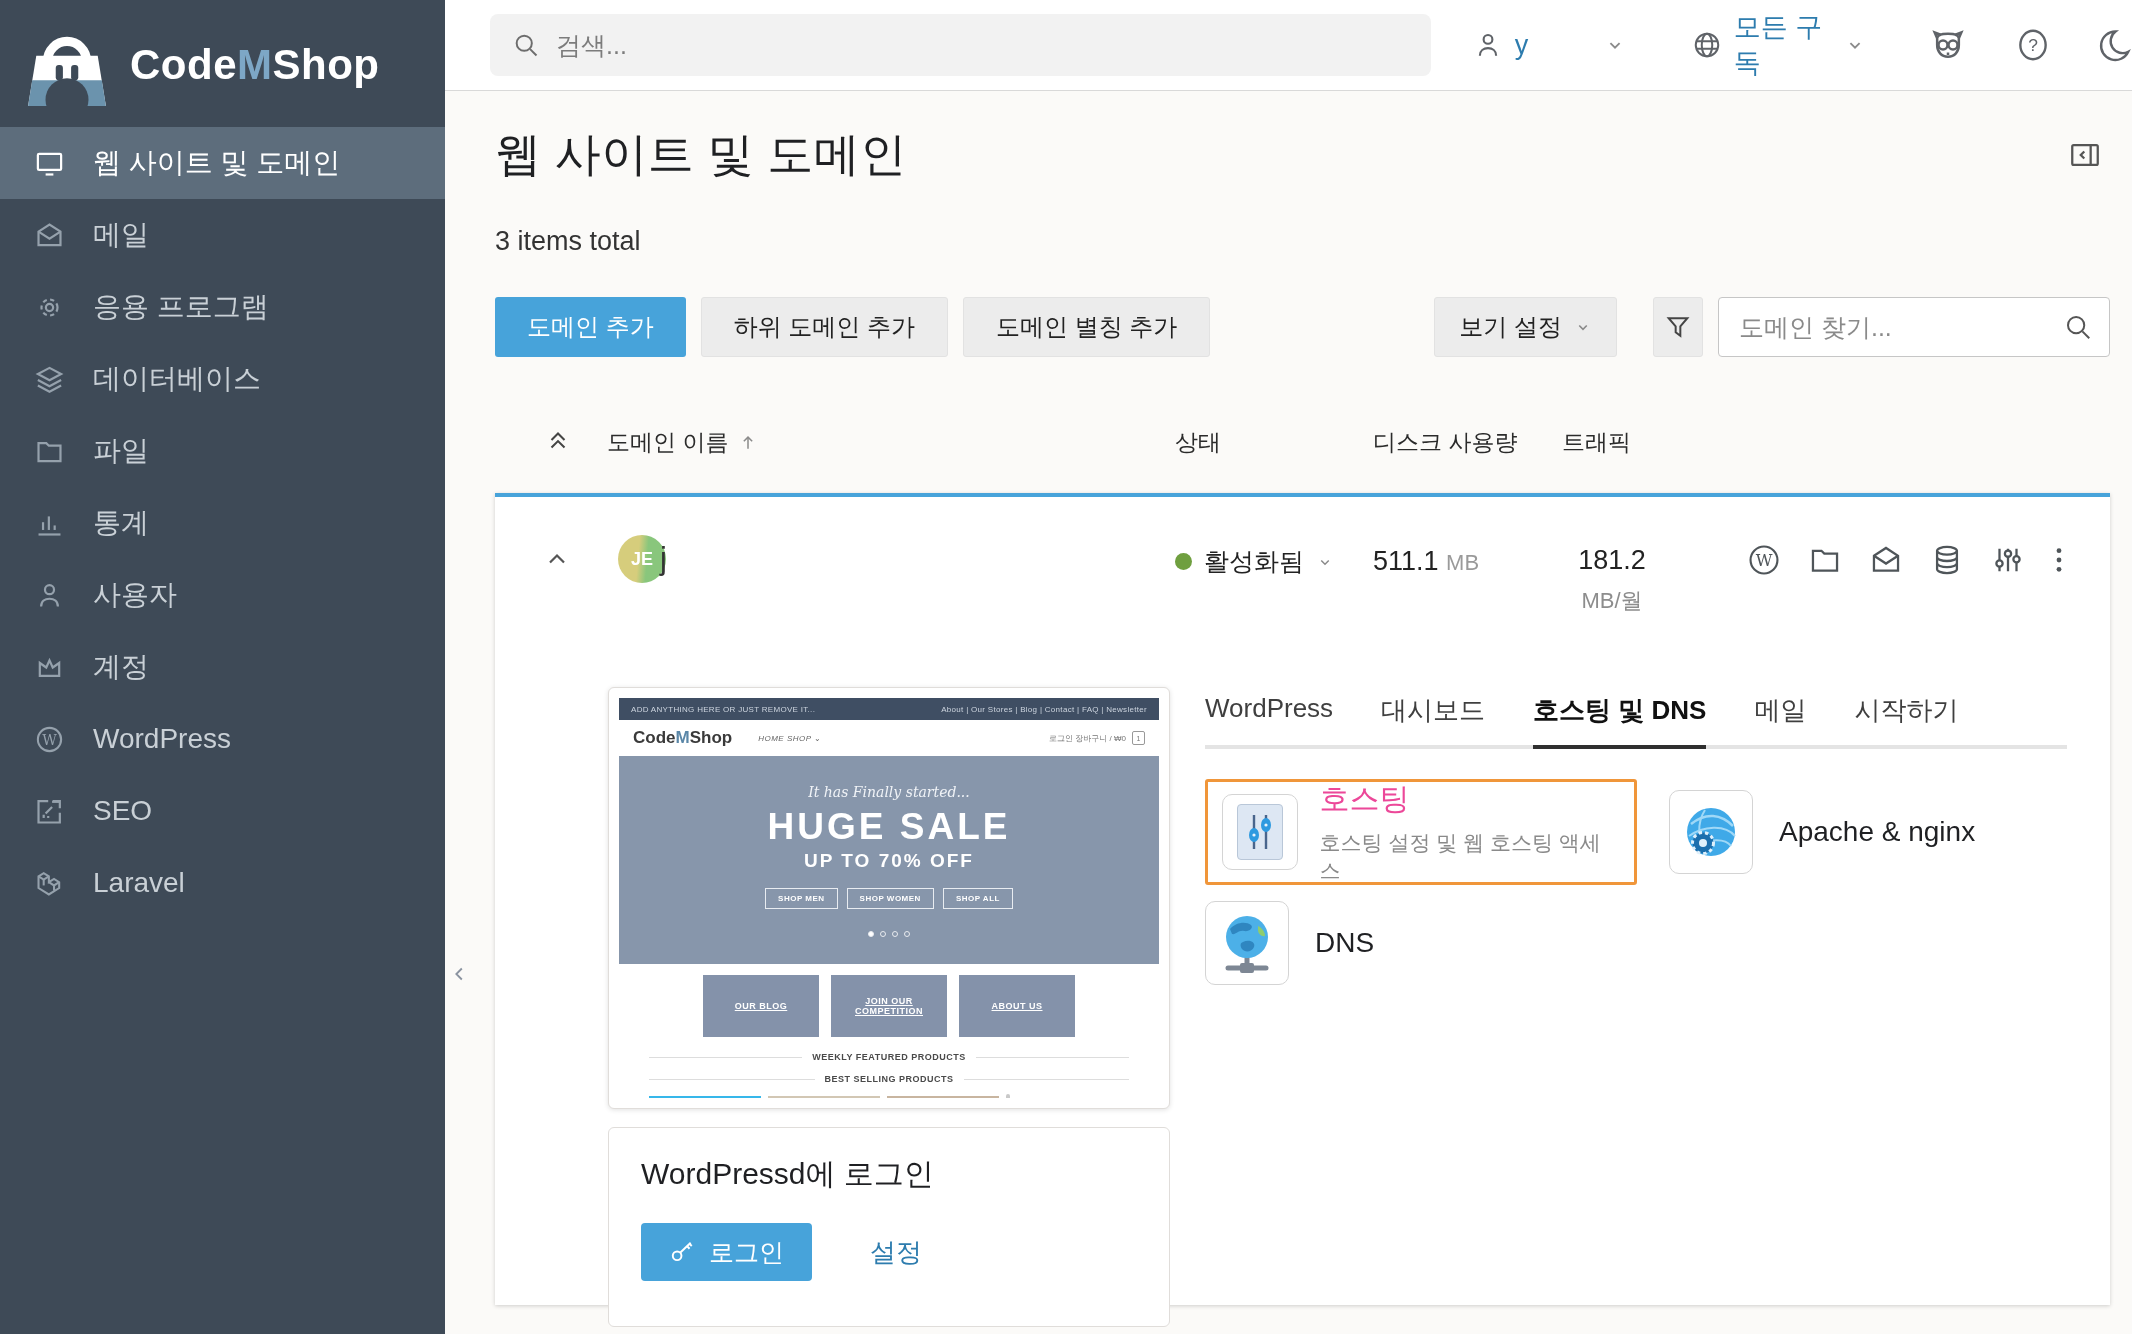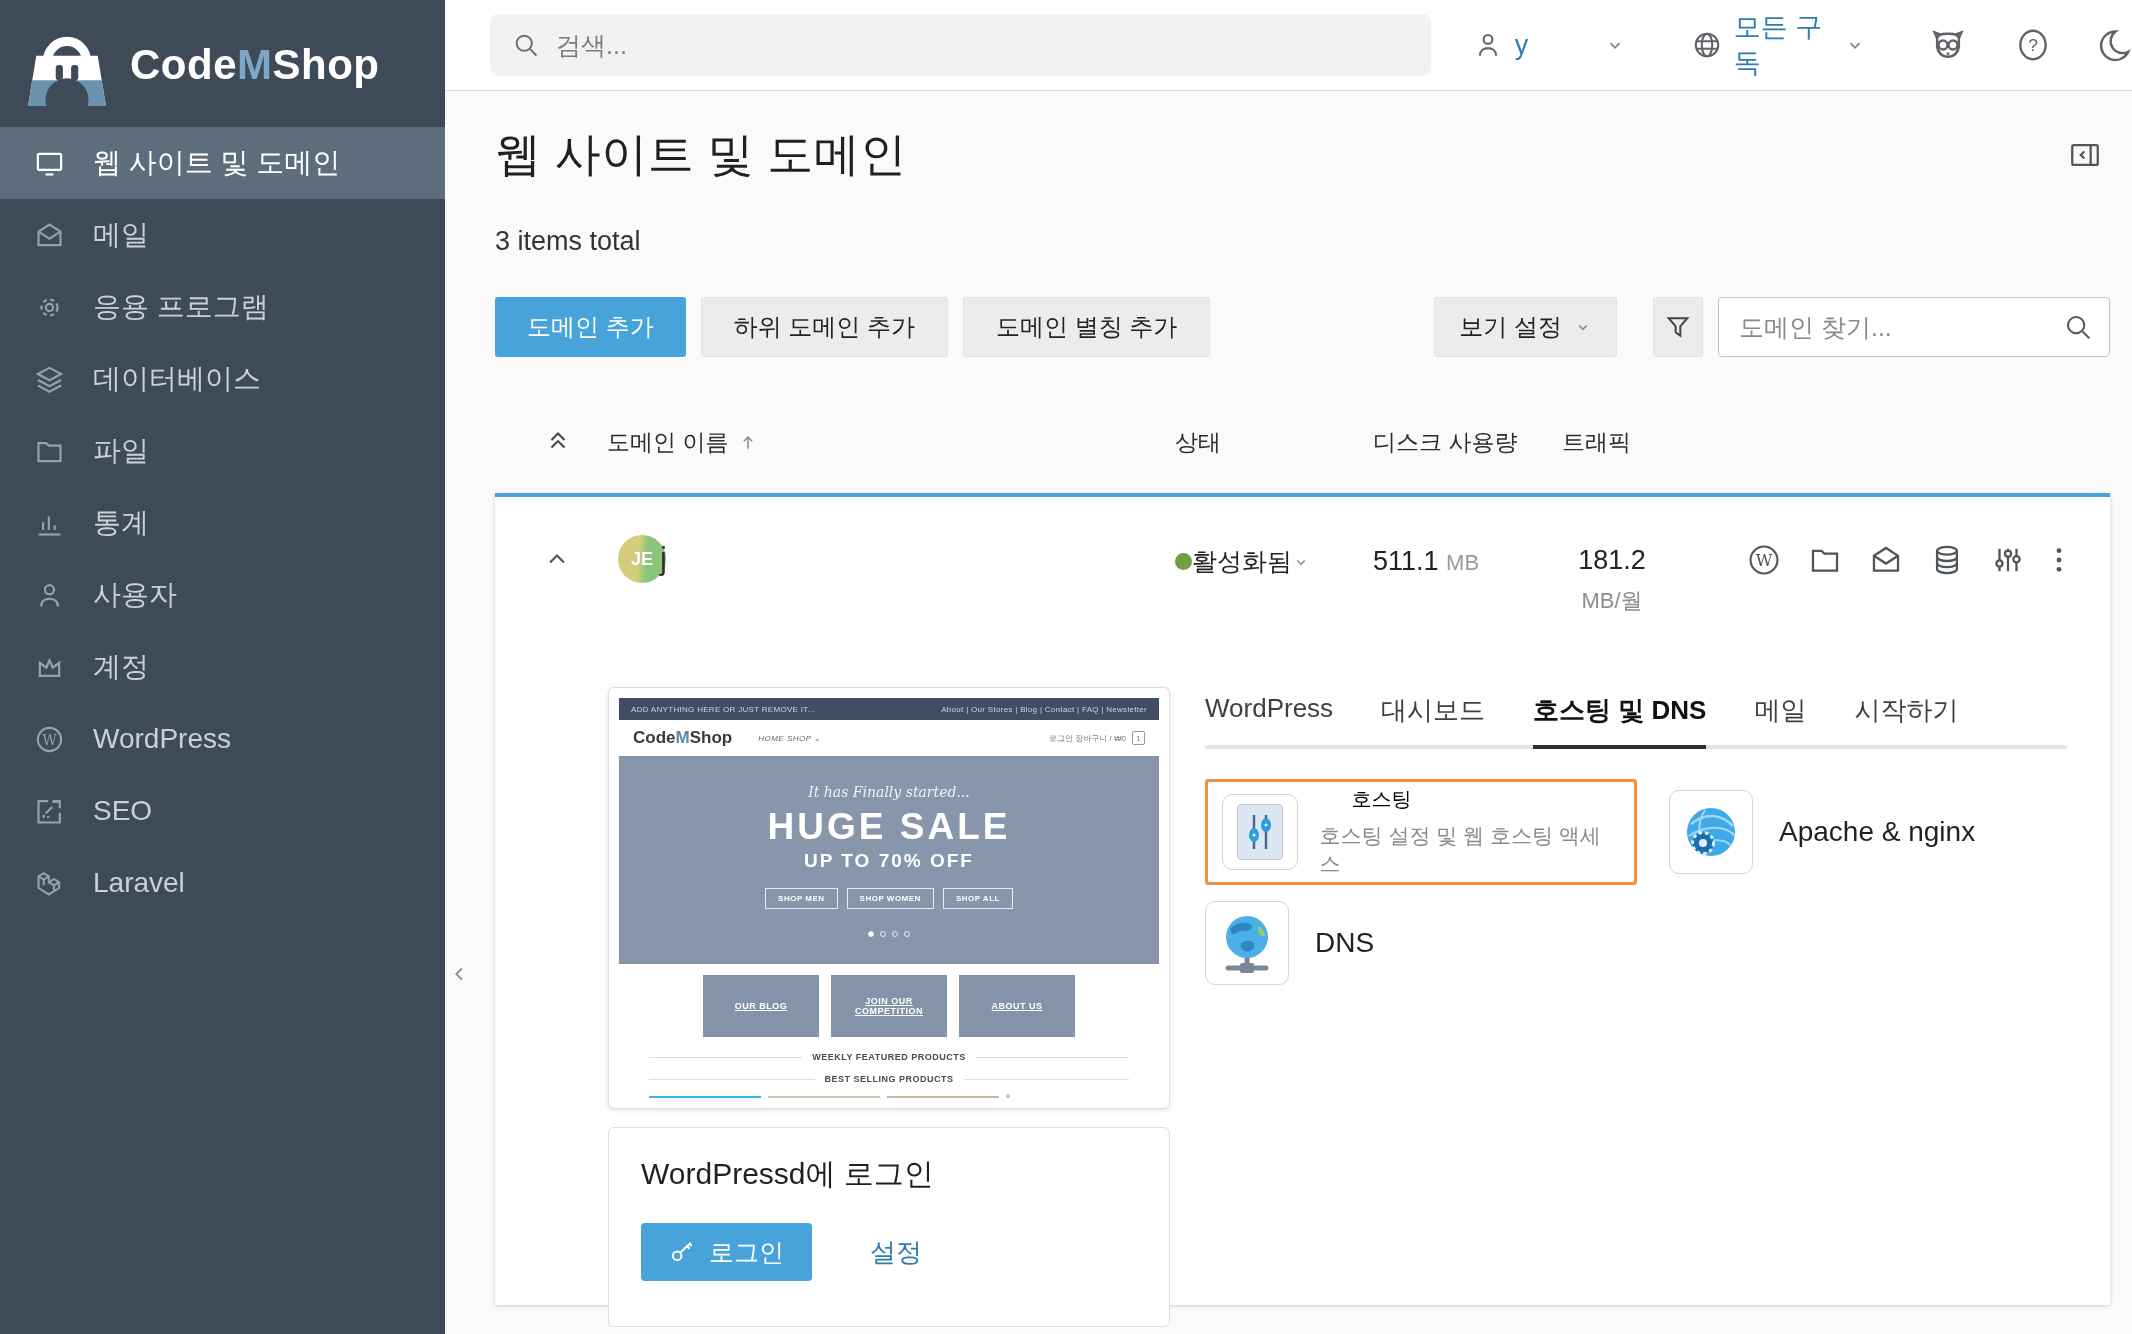--- a/index.html
+++ b/index.html
@@ -62,21 +62,21 @@
   .sort-arrow { color:#8a8a8a; }
   .lh-status { left:680px; }
   .lh-disk { left:878px; }
   .lh-traffic { left:1067px; }
 
   
   .domain-card { position:relative; margin-top:26px; background:#fff; border-top:4px solid #47a3da; box-shadow:0 1px 4px rgba(0,0,0,0.18); height:812px; }
   .row-chevron { position:absolute; left:48px; top:48px; color:#555; cursor:pointer; }
   .avatar { position:absolute; left:123px; top:38px; width:48px; height:48px; border-radius:50%; background:linear-gradient(95deg,#d6cd7c 42%,#89c67c 60%); color:#fff; font-size:18px; font-weight:bold; display:flex; align-items:center; justify-content:center; }
   .domain-name { position:absolute; left:165px; top:44px; font-size:31px; color:#333; cursor:pointer; }
-  .status-cell { position:absolute; left:680px; top:48px; display:flex; align-items:center; font-size:25px; color:#222; cursor:pointer; }
+  .status-cell { position:absolute; left:680px; top:48px; display:flex; align-items:center; gap:12px; font-size:25px; color:#222; cursor:pointer; }
   .dot { width:17px; height:17px; border-radius:50%; background:#6f9f3f; }
   .disk-cell { position:absolute; left:878px; top:49px; font-size:27px; color:#222; }
   .unit { font-size:22px; color:#9a9a9a; }
   .traffic-cell { position:absolute; left:1067px; top:48px; font-size:27px; color:#222; text-align:center; width:100px; }
   .traffic-unit { margin-top:10px; font-size:22px; color:#8d8d8d; }
   .row-icons { position:absolute; left:1252px; top:46px; display:flex; gap:27px; color:#4f5559; }
   .row-icons .ric { width:34px; height:34px; cursor:pointer; }
   .kebab { position:absolute; left:1548px; top:46px; color:#4f5559; cursor:pointer; }
 
   
@@ -120,21 +120,21 @@
   .right-col { position:absolute; left:710px; top:196px; width:862px; }
   .tabs { display:flex; gap:48px; border-bottom:4px solid #e4e4e4; }
   .tab { font-size:26px; color:#3f3f3f; padding-bottom:17px; margin-bottom:-4px; cursor:pointer; }
   .tab.active { color:#111; font-weight:bold; border-bottom:4px solid #2f2f2f; }
   .feature-rows { margin-top:30px; }
   .feat-row { display:flex; align-items:center; }
   .hosting-card { width:432px; height:106px; border:3px solid #f0963a; border-radius:3px; display:flex; align-items:center; padding:0 14px; gap:22px; cursor:pointer; background:#fff; }
   .tile { border:1px solid #d4d4d4; border-radius:10px; background:#fff; display:flex; align-items:center; justify-content:center; }
   .tile.sm { width:76px; height:76px; }
   .tile.lg { width:84px; height:84px; }
-  .hosting-txt .t { font-size:20px; color:#000000;margin-left:32px; }
+  .hosting-txt .t { font-size:30px; color:#ec4899; }
   .hosting-txt .s { margin-top:9px; font-size:21px; color:#8a8a8a; }
   .feat-item { display:flex; align-items:center; gap:26px; cursor:pointer; }
   .feat-item.apache { margin-left:32px; }
   .feat-label { font-size:28px; color:#1f2023; }
   .feat-row.second { margin-top:16px; }
 
   .slider-bg { width:46px; height:56px; background:#dde7f3; border:1px solid #b9c7d8; border-radius:4px; display:flex; align-items:center; justify-content:center; }
 </style>
 </head>
 <body>

